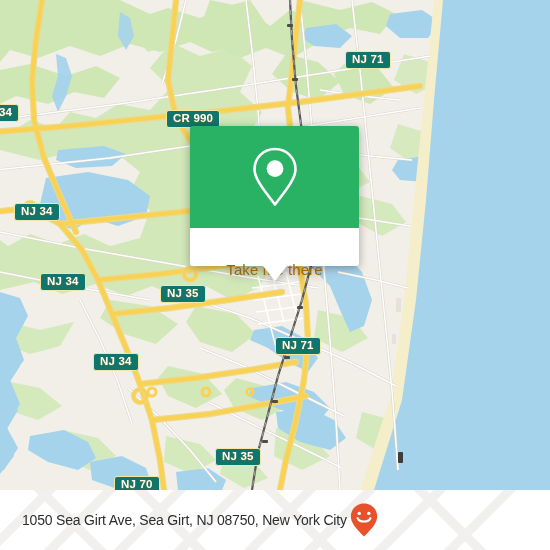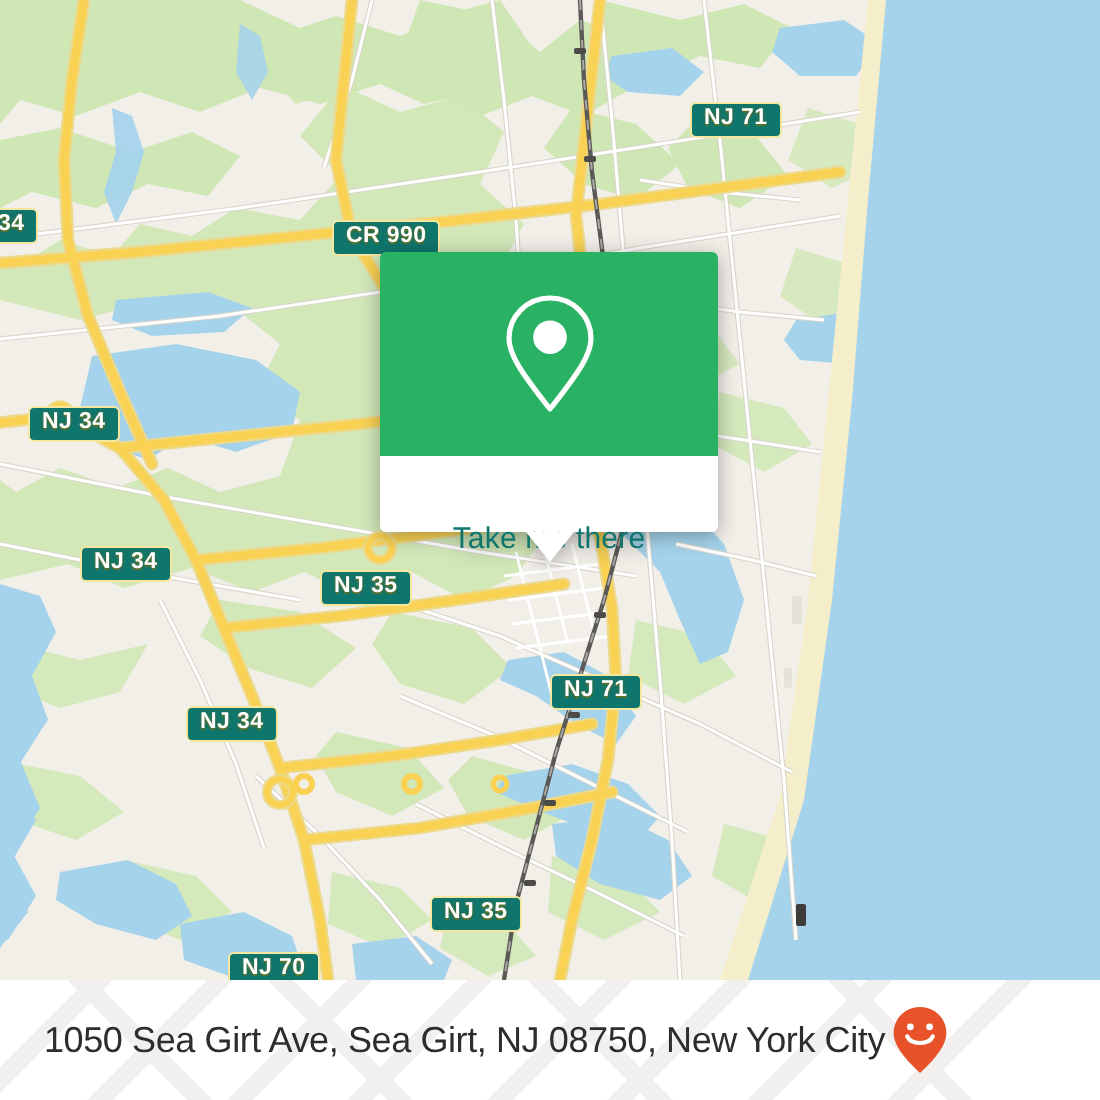--- a/index.html
+++ b/index.html
@@ -56,21 +56,21 @@
   }
   #popup-head svg { display: block; }
   #popup-body {
     height: 38px;
     background: #ffffff;
     border-radius: 0 0 3px 3px;
     display: flex; align-items: center; justify-content: center;
   }
   #popup-label {
     font-size: 15px;
-    color: #0f766e;
+    color: #a16207;
     letter-spacing: 0.1px;
     margin-top: 44px;
   }
   #popup-tip {
     position: absolute;
     left: 50%;
     top: 140px;
     transform: translateX(-50%);
     width: 0; height: 0;
     border-left: 12px solid transparent;
@@ -92,21 +92,21 @@
     opacity: 1;
   }
   #footer-inner {
     position: relative;
     width: 550px; height: 60px;
     display: flex;
     align-items: center;
     padding: 0 8px 0 22px;
   }
   #footer-address {
-    font-size: 18px;
+    font-size: 14px;
     color: #2d2d2d;
     white-space: nowrap;
     letter-spacing: -0.2px;
   }
   #brand {
     display: flex;
     align-items: center;
     margin-left: 2px;
   }
   #brand svg { display: block; }

